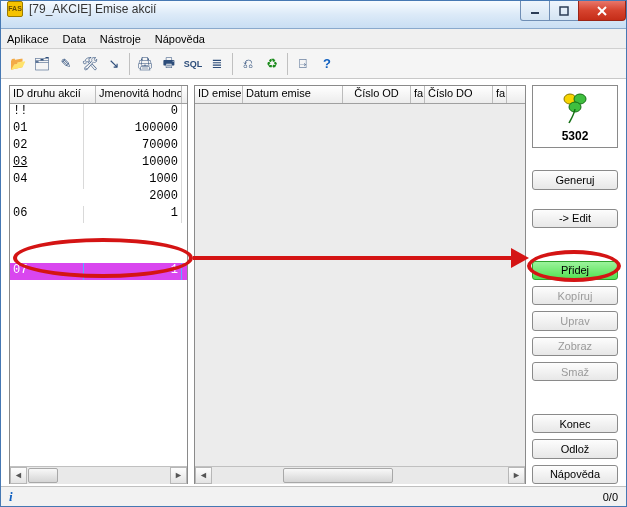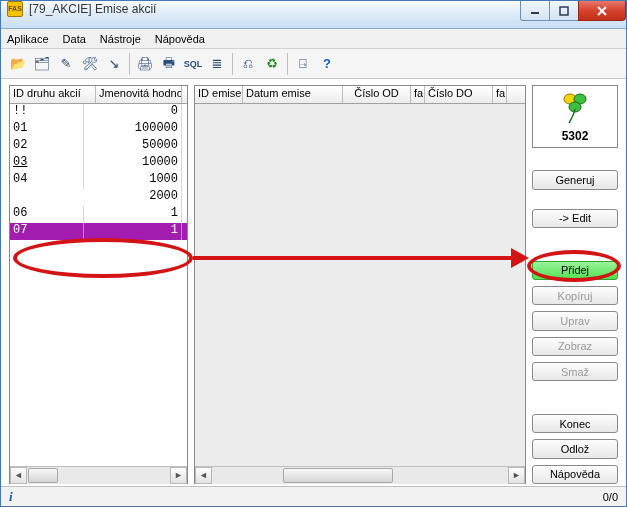--- a/index.html
+++ b/index.html
@@ -130,21 +130,21 @@
     font-size: 12px;
     border-bottom: 0px solid #eee;
   }
   .cell {
     border-right: 1px solid #d9d9d9;
     padding: 0 3px;
     overflow: hidden;
     white-space: nowrap;
   }
   .cell.num { text-align: right; }
-  .row.sel { background: #a21caf; color: #fff; }
+  .row.sel { background: #d946ef; color: #fff; margin-top: 40px; }
   .row.sel .cell { border-right-color: #58aefe; }
   .hscroll {
     height: 17px;
     background: #f0f0f0;
     border-top: 1px solid #c0c0c0;
     display: flex;
     align-items: center;
   }
   .hs-arrow {
     width: 17px; height: 17px;
@@ -285,21 +285,21 @@
           <div class="row">
             <div class="cell" style="width: 74px;">!!</div>
             <div class="cell num" style="width: 98px;">0</div>
           </div>
           <div class="row">
             <div class="cell" style="width: 74px;">01</div>
             <div class="cell num" style="width: 98px;">100000</div>
           </div>
           <div class="row">
             <div class="cell" style="width: 74px;">02</div>
-            <div class="cell num" style="width: 98px;">50000</div>
+            <div class="cell num" style="width: 98px;">70000</div>
           </div>
           <div class="row">
             <div class="cell" style="width: 74px; text-decoration: underline;">03</div>
             <div class="cell num" style="width: 98px;">10000</div>
           </div>
           <div class="row">
             <div class="cell" style="width: 74px;">04</div>
             <div class="cell num" style="width: 98px;">1000</div>
           </div>
           <div class="row">

